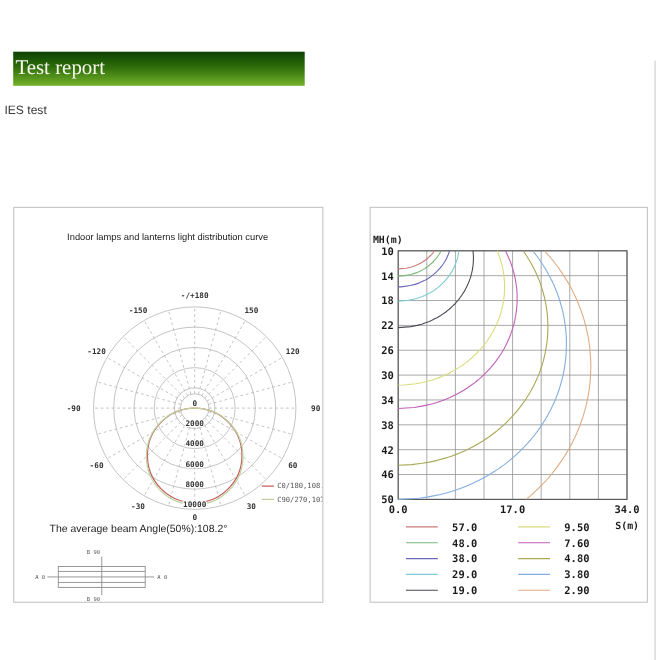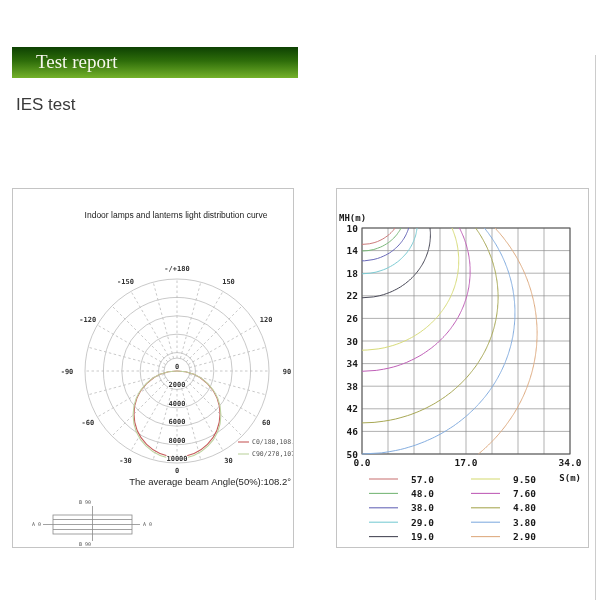--- a/index.html
+++ b/index.html
@@ -1,29 +1,29 @@
 <!DOCTYPE html>
 <html><head>
 <meta charset="utf-8">
 <style>
   html,body{margin:0;padding:0;background:#fff;}
   #page{position:relative;width:600px;height:600px;background:#ffffff;overflow:hidden;
         font-family:"Liberation Sans",sans-serif;}
-  .banner{position:absolute;left:12px;top:47px;width:286px;height:31px;box-sizing:border-box;
+  .banner{position:absolute;left:12px;top:47px;width:265px;height:31px;box-sizing:border-box;
           background:linear-gradient(180deg,#0d4103 0%,#2e6d0a 45%,#74b22a 100%);
           color:#f7f7ee;font-family:"Liberation Serif",serif;font-size:19px;line-height:30px;
-          padding-left:24px;}
-  .subtitle{position:absolute;left:16px;top:95px;font-size:17px;color:#3a3a3a;}
+          padding-left:2px;}
+  .subtitle{position:absolute;left:4px;top:95px;font-size:11px;color:#3a3a3a;}
   .page-right-border{position:absolute;left:595px;top:55px;width:1px;height:545px;background:#cccccc;}
   .panel{position:absolute;top:188px;height:360px;border:1px solid #c4c4c4;background:#fff;box-sizing:border-box;}
   #polar-panel{left:12px;width:282px;}
   #space-panel{left:336px;width:253px;}
   .panel svg{position:absolute;left:0;top:0;}
-  .polar-title{position:absolute;top:21px;left:48px;right:2px;text-align:center;font-size:8.5px;color:#222;}
-  .polar-caption{position:absolute;top:287px;left:44px;right:2px;text-align:right;font-size:9.5px;color:#1f1f1f;}
+  .polar-title{position:absolute;top:21px;left:48px;right:2px;text-align:left;font-size:8.5px;color:#222;}
+  .polar-caption{position:absolute;top:287px;left:32px;right:2px;text-align:left;font-size:9.5px;color:#1f1f1f;}
   .space-title{position:absolute;top:25px;left:40px;right:10px;text-align:center;font-size:8.5px;color:#222;}
 </style>
 </head>
 <body>
 
 <div id="page">
 
   <div class="banner">
     <span>Test report</span>
   </div>

